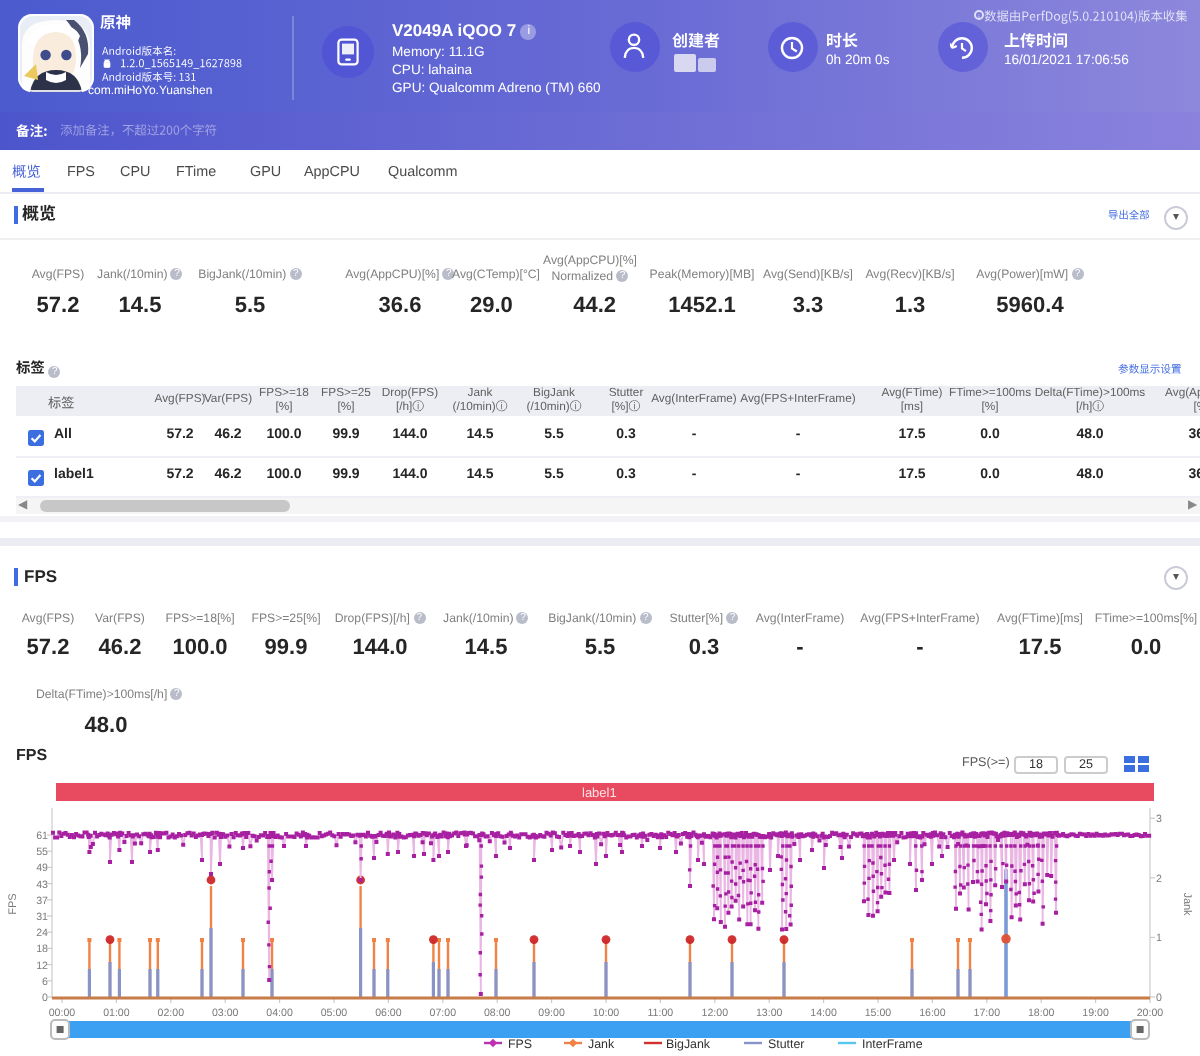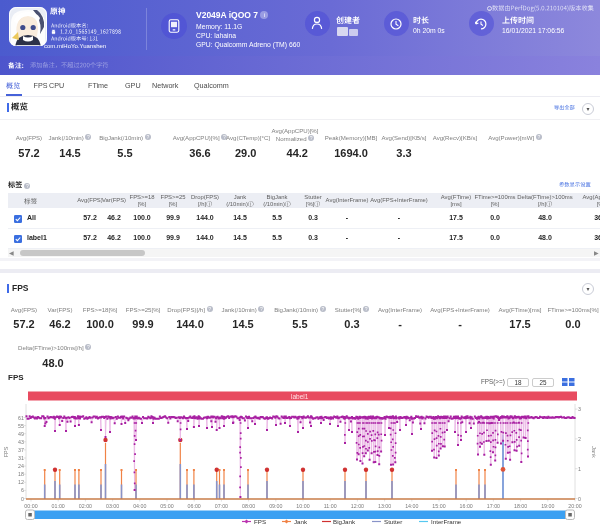--- a/index.html
+++ b/index.html
@@ -122,24 +122,24 @@
       </svg>
     </div>
 <div class="tabbar"></div>
 <div class="abs" style="left:6px;top:80.5px">
       <svg width="14.4" height="9.4" viewBox="0 0 14.4 9.4" style="display:block">
         <path d="M4.4856 -2.592C4.5504 -2.6424 4.7592 -2.6784 5.0112 -2.6784H5.3496C5.112 -1.656 4.644 -0.5904 3.7439999999999998 0.3312C3.8735999999999997 0.3888 4.0536 0.5112 4.1472 0.5976C4.8024 -0.0936 5.2344 -0.8712 5.5152 -1.656V-0.1296C5.5152 0.1872 5.544 0.2952 5.6376 0.3816C5.731199999999999 0.46799999999999997 5.8751999999999995 0.49679999999999996 6.0047999999999995 0.49679999999999996C6.0767999999999995 0.49679999999999996 6.2352 0.49679999999999996 6.3144 0.49679999999999996C6.4368 0.49679999999999996 6.5664 0.46799999999999997 6.6384 0.41759999999999997C6.732 0.3528 6.7896 0.2592 6.8184 0.1224C6.8544 -0.0144 6.8759999999999994 -0.4248 6.8831999999999995 -0.7776C6.7752 -0.8136 6.6384 -0.8855999999999999 6.5592 -0.9576C6.5592 -0.5976 6.552 -0.288 6.537599999999999 -0.15839999999999999C6.5232 -0.072 6.4944 -0.0144 6.4656 0.0144C6.4296 0.0432 6.3648 0.0504 6.3 0.0504C6.2424 0.0504 6.156 0.0504 6.1128 0.0504C6.0552 0.0504 6.0047999999999995 0.036 5.9832 0.0144C5.9472 -0.0072 5.9399999999999995 -0.0576 5.9399999999999995 -0.1008V-2.304H5.7168L5.8031999999999995 -2.6784H6.8472V-3.1391999999999998H5.8896C6.012 -3.888 6.0408 -4.5935999999999995 6.0408 -5.1768H6.739199999999999V-5.652H4.4856V-5.1768H5.6015999999999995C5.6015999999999995 -4.6008 5.58 -3.888 5.4432 -3.1391999999999998H4.9176C5.004 -3.6216 5.1335999999999995 -4.3919999999999995 5.1912 -4.7376H4.752C4.7088 -4.3991999999999996 4.5504 -3.3624 4.4856 -3.1968C4.4496 -3.0744 4.3991999999999996 -3.0383999999999998 4.3056 -3.0096C4.3632 -2.916 4.4568 -2.6999999999999997 4.4856 -2.592ZM3.7584 -3.9383999999999997V-3.0528H2.88V-3.9383999999999997ZM3.7584 -4.3416H2.88V-5.1768H3.7584ZM2.4264 -0.0504C2.52 -0.1728 2.6928 -0.3024 3.8664 -1.0296C3.9312 -0.864 3.9816 -0.7128 4.0176 -0.5831999999999999L4.4136 -0.7704C4.2984 -1.1448 4.032 -1.7568 3.78 -2.2176L3.4128 -2.0592C3.5136 -1.8576 3.6216 -1.6272 3.7152 -1.404L2.88 -0.9288V-2.6064H4.176V-5.6304H2.4408V-1.08C2.4408 -0.7488 2.2608 -0.5184 2.1456 -0.4248C2.2392 -0.3384 2.376 -0.15839999999999999 2.4264 -0.0504ZM1.1376 -6.048V-4.5216H0.3816V-4.0176H1.1232C0.9504 -3.0312 0.5976 -1.8719999999999999 0.216 -1.2384C0.3024 -1.1232 0.432 -0.9216 0.49679999999999996 -0.7776C0.7343999999999999 -1.1808 0.9576 -1.7855999999999999 1.1376 -2.4335999999999998V0.5688H1.6272V-2.988C1.7855999999999999 -2.6712 1.9512 -2.3112 2.0303999999999998 -2.1024L2.34 -2.5416C2.2392 -2.7288 1.7855999999999999 -3.5063999999999997 1.6272 -3.7439999999999998V-4.0176H2.2464V-4.5216H1.6272V-6.048Z M11.8368 -4.5072C12.204 -4.1616 12.6144 -3.6719999999999997 12.7944 -3.3407999999999998L13.2768 -3.5711999999999997C13.0896 -3.8952 12.686399999999999 -4.3632 12.2976 -4.7016ZM8.028 -5.6448V-3.6144H8.5536V-5.6448ZM9.5328 -5.976V-3.3768H10.0584V-5.976ZM11.0016 -1.3175999999999999V-0.1872C11.0016 0.3384 11.1816 0.4752 11.8872 0.4752C12.0384 0.4752 13.0032 0.4752 13.154399999999999 0.4752C13.7304 0.4752 13.881599999999999 0.2736 13.9464 -0.5472C13.802399999999999 -0.576 13.586400000000001 -0.648 13.4712 -0.7343999999999999C13.4424 -0.07919999999999999 13.392 0.0144 13.104 0.0144C12.895199999999999 0.0144 12.096 0.0144 11.9376 0.0144C11.5992 0.0144 11.541599999999999 -0.0144 11.541599999999999 -0.1944V-1.3175999999999999ZM10.490400000000001 -2.3472V-1.7855999999999999C10.490400000000001 -1.2096 10.3032 -0.39599999999999996 7.6752 0.15839999999999999C7.7976 0.26639999999999997 7.9488 0.46799999999999997 8.0208 0.5904C10.7352 -0.0504 11.052 -1.0224 11.052 -1.7711999999999999V-2.3472ZM8.6112 -3.1608V-0.8712H9.144V-2.6784H12.5352V-0.9144H13.0968V-3.1608ZM11.4192 -6.0552C11.2248 -5.2488 10.8864 -4.428 10.4472 -3.8952C10.584 -3.8375999999999997 10.8072 -3.7008 10.908 -3.6216C11.1528 -3.9455999999999998 11.376000000000001 -4.3632 11.5632 -4.8312H13.932V-5.3136H11.750399999999999C11.8152 -5.5224 11.879999999999999 -5.731199999999999 11.9376 -5.9472Z" transform="translate(0 7.34)" fill="#4662d9"></path>
       </svg>
     </div>
 <div class="abs" style="left:6px;top:93.5px;width:16px;height:2px;background:#4662d9"></div>
 <div class="tab" style="left:33.5px;top:75px">FPS</div>
-<div class="tab" style="left:49px;top:75px">CPU</div>
+<div class="tab" style="left:60.0px;top:75px">CPU</div>
 <div class="tab" style="left:88.0px;top:75px">FTime</div>
 <div class="tab" style="left:125.0px;top:75px">GPU</div>
-<div class="tab" style="left:152.0px;top:75px">Network</div>
+<div class="tab" style="left:152.0px;top:75px">AppCPU</div>
 <div class="tab" style="left:194.0px;top:75px">Qualcomm</div>
 <div class="abs" style="left:7px;top:103.3px;width:1.8px;height:9px;background:#3f6ae8"></div>
 <div class="abs" style="left:11.3px;top:101.3px">
       <svg width="17.0" height="11.1" viewBox="0 0 17.0 11.1" style="display:block">
         <path d="M1.139 -7.2250000000000005V-5.508H0.34850000000000003V-4.5815H1.139V-4.556C0.9520000000000001 -3.5360000000000005 0.5695 -2.3205 0.14450000000000002 -1.598C0.28900000000000003 -1.36 0.51 -0.9860000000000001 0.6035 -0.7140000000000001C0.799 -1.0370000000000001 0.9775 -1.4620000000000002 1.139 -1.9380000000000002V0.7565000000000001H2.0315000000000003V-2.9835000000000003C2.1675 -2.6435000000000004 2.2950000000000004 -2.2950000000000004 2.3715 -2.0485L2.8645 -2.8475V-1.496C2.8645 -1.088 2.6265 -0.765 2.4650000000000003 -0.629C2.6095 -0.48450000000000004 2.8560000000000003 -0.14450000000000002 2.9325 0.034C3.0685000000000002 -0.1275 3.2895000000000003 -0.3145 4.539000000000001 -1.0710000000000002L4.649500000000001 -0.7055L5.355 -1.054C5.236000000000001 -1.496 4.913 -2.2185 4.6325 -2.7625L3.978 -2.4735C4.08 -2.2525 4.1905 -2.0145 4.284000000000001 -1.7680000000000002L3.6380000000000003 -1.4195000000000002V-2.992H4.998V-3.6635000000000004C5.0745000000000005 -3.4935 5.236000000000001 -3.1535 5.287000000000001 -2.975C5.3635 -3.043 5.6610000000000005 -3.0940000000000003 5.933000000000001 -3.0940000000000003H6.1965C5.899 -1.921 5.346500000000001 -0.7140000000000001 4.335 0.29750000000000004C4.564500000000001 0.40800000000000003 4.896000000000001 0.646 5.0575 0.7905000000000001C5.644 0.17 6.086 -0.5185000000000001 6.409000000000001 -1.2325000000000002V-0.2635C6.409000000000001 0.20400000000000001 6.4430000000000005 0.34 6.579000000000001 0.47600000000000003C6.698 0.6035 6.885000000000001 0.6545000000000001 7.080500000000001 0.6545000000000001C7.1825 0.6545000000000001 7.352500000000001 0.6545000000000001 7.463000000000001 0.6545000000000001C7.6160000000000005 0.6545000000000001 7.769 0.6035 7.8795 0.527C7.998500000000001 0.44200000000000006 8.066500000000001 0.3145 8.1175 0.136C8.16 -0.051000000000000004 8.194 -0.5355000000000001 8.2025 -0.9605C8.0325 -1.02 7.8115000000000006 -1.139 7.684 -1.241C7.692500000000001 -0.8500000000000001 7.684 -0.5185000000000001 7.667000000000001 -0.374C7.65 -0.28900000000000003 7.6245 -0.22100000000000003 7.5905000000000005 -0.187C7.565 -0.15300000000000002 7.514 -0.14450000000000002 7.463000000000001 -0.14450000000000002C7.412000000000001 -0.14450000000000002 7.352500000000001 -0.14450000000000002 7.3100000000000005 -0.14450000000000002C7.259 -0.14450000000000002 7.216500000000001 -0.1615 7.191000000000001 -0.187C7.165500000000001 -0.21250000000000002 7.165500000000001 -0.272 7.165500000000001 -0.3145V-2.6860000000000004H6.9275L7.0295000000000005 -3.0940000000000003H8.1515L8.16 -3.9185000000000003H7.1825C7.293 -4.658 7.327000000000001 -5.3635 7.335500000000001 -5.958500000000001H8.0495V-6.825500000000001H5.261500000000001V-5.958500000000001H6.5535000000000005C6.545000000000001 -5.3635 6.5025 -4.658 6.375000000000001 -3.9185000000000003H5.9670000000000005L6.2475000000000005 -5.559H5.482500000000001C5.431500000000001 -5.168 5.2700000000000005 -4.1055 5.202 -3.9270000000000005C5.1425 -3.7825 5.091500000000001 -3.7230000000000003 4.998 -3.689V-6.7915H2.8645V-2.9410000000000003C2.72 -3.2215000000000003 2.193 -4.1905 2.0315000000000003 -4.454000000000001V-4.5815H2.6860000000000004V-5.508H2.0315000000000003V-7.2250000000000005ZM4.2755 -4.5475V-3.8080000000000003H3.6380000000000003V-4.5475ZM4.2755 -5.2700000000000005H3.6380000000000003V-5.984H4.2755Z M14.118500000000001 -5.176500000000001C14.416 -4.7940000000000005 14.756 -4.258500000000001 14.883500000000002 -3.9015000000000004L15.8185 -4.284000000000001C15.657 -4.6240000000000006 15.325500000000002 -5.134 15.002500000000001 -5.4995ZM9.35 -6.732V-4.25H10.3275V-6.732ZM11.152000000000001 -7.1145000000000005V-3.978H12.138V-7.1145000000000005ZM9.962 -3.7825V-1.0370000000000001H10.982V-2.8815000000000004H14.5775V-1.1475000000000002H15.6485V-3.7825ZM13.328 -7.242000000000001C13.124 -6.273000000000001 12.7415 -5.2785 12.2485 -4.6665C12.4865 -4.5475 12.92 -4.301 13.1155 -4.1565C13.3875 -4.5305 13.634 -5.032 13.855 -5.5845H16.5325V-6.477H14.1525L14.3055 -7.046500000000001ZM12.1635 -2.584V-1.9125C12.1635 -1.36 11.917 -0.5780000000000001 8.9675 -0.051000000000000004C9.214 0.1615 9.5115 0.5355000000000001 9.639 0.7565000000000001C11.56 0.3315 12.478 -0.24650000000000002 12.903 -0.8245V-0.44200000000000006C12.903 0.391 13.1495 0.646 14.1865 0.646C14.399000000000001 0.646 15.223500000000001 0.646 15.436 0.646C16.218 0.646 16.490000000000002 0.3825 16.592 -0.6035C16.328500000000002 -0.663 15.9205 -0.8075000000000001 15.7165 -0.9520000000000001C15.682500000000001 -0.29750000000000004 15.623000000000001 -0.187 15.342500000000001 -0.187C15.1385 -0.187 14.484 -0.187 14.331 -0.187C13.982500000000002 -0.187 13.923 -0.22100000000000003 13.923 -0.44200000000000006V-1.5470000000000002H13.209C13.225999999999999 -1.6660000000000001 13.2345 -1.7765000000000002 13.2345 -1.8870000000000002V-2.584Z" transform="translate(0 8.67)" fill="#262626"></path>
       </svg>
     </div>
 <div class="abs" style="left:554px;top:103.8px">
       <svg width="20.8" height="6.8" viewBox="0 0 20.8 6.8" style="display:block">
         <path d="M1.0972 -0.9463999999999999C1.4247999999999998 -0.6759999999999999 1.7939999999999998 -0.2756 1.9447999999999999 -0.0052L2.2359999999999998 -0.2652C2.0747999999999998 -0.52 1.7211999999999998 -0.884 1.404 -1.1492H3.3695999999999997V-0.0572C3.3695999999999997 0.0208 3.3384 0.046799999999999994 3.2344 0.052C3.1355999999999997 0.052 2.7611999999999997 0.0572 2.3764 0.046799999999999994C2.4335999999999998 0.1456 2.496 0.2912 2.5168 0.3952C3.016 0.3952 3.3331999999999997 0.3952 3.5204 0.33799999999999997C3.7076 0.286 3.77 0.182 3.77 -0.046799999999999994V-1.1492H4.908799999999999V-1.5131999999999999H3.77V-1.9187999999999998H3.3695999999999997V-1.5131999999999999H0.32239999999999996V-1.1492H1.3312ZM0.702 -4.004V-2.6416C0.702 -2.1528 0.962 -2.0488 1.8199999999999998 -2.0488C2.0124 -2.0488 3.6868 -2.0488 3.8948 -2.0488C4.55 -2.0488 4.7216 -2.1736 4.7892 -2.7092C4.6696 -2.7247999999999997 4.513599999999999 -2.7716 4.4096 -2.8287999999999998C4.367999999999999 -2.444 4.2951999999999995 -2.3712 3.8688 -2.3712C3.5048 -2.3712 2.0644 -2.3712 1.7888 -2.3712C1.2116 -2.3712 1.1076 -2.4284 1.1076 -2.6468V-2.9223999999999997H4.2951999999999995V-4.16H0.702ZM1.1076 -3.8167999999999997H3.9103999999999997V-3.2708H1.1076Z M5.7408 -1.7731999999999999V0.10919999999999999H9.4328V0.40559999999999996H9.854V-1.7731999999999999H9.4328V-0.2808H8.0028V-2.1008H9.646V-3.9H9.2248V-2.4804H8.0028V-4.3628H7.5764V-2.4804H6.3856V-3.8948H5.98V-2.1008H7.5764V-0.2808H6.1724V-1.7731999999999999Z M12.9636 -4.425199999999999C12.4384 -3.5984 11.4868 -2.834 10.5352 -2.4024C10.634 -2.3192 10.7484 -2.1892 10.8056 -2.0852C11.0136 -2.1892 11.2216 -2.3087999999999997 11.4244 -2.4388V-2.1008H12.7972V-1.2895999999999999H11.4556V-0.9411999999999999H12.7972V-0.0832H10.795200000000001V0.2704H15.2308V-0.0832H13.2028V-0.9411999999999999H14.6068V-1.2895999999999999H13.2028V-2.1008H14.6068V-2.444C14.804400000000001 -2.3087999999999997 15.001999999999999 -2.1839999999999997 15.21 -2.0644C15.267199999999999 -2.1788 15.381599999999999 -2.314 15.4804 -2.392C14.6328 -2.8392 13.8632 -3.38 13.2184 -4.1288L13.3068 -4.264ZM11.440000000000001 -2.4492C12.0276 -2.8287999999999998 12.5736 -3.3124 13.0 -3.8428C13.494 -3.276 14.0192 -2.8392 14.5964 -2.4492Z M16.3332 -3.2656C16.4736 -2.9848 16.614 -2.6104 16.660800000000002 -2.366L17.014400000000002 -2.4699999999999998C16.9676 -2.7092 16.8272 -3.0732 16.671200000000002 -3.3539999999999996ZM18.860400000000002 -4.0924V0.40559999999999996H19.2088V-3.7336H20.046C19.9056 -3.3228 19.702800000000003 -2.7716 19.505200000000002 -2.3296C19.973200000000002 -1.8616 20.1032 -1.4768 20.1032 -1.1543999999999999C20.108400000000003 -0.9723999999999999 20.072000000000003 -0.8059999999999999 19.968 -0.7435999999999999C19.910800000000002 -0.7071999999999999 19.832800000000002 -0.6916 19.754800000000003 -0.6864C19.6508 -0.6864 19.505200000000002 -0.6864 19.354400000000002 -0.702C19.416800000000002 -0.5928 19.453200000000002 -0.4316 19.4584 -0.3328C19.6092 -0.32239999999999996 19.7756 -0.32239999999999996 19.9056 -0.33799999999999997C20.0304 -0.35359999999999997 20.1448 -0.3848 20.228 -0.442C20.3996 -0.5616 20.467200000000002 -0.8111999999999999 20.467200000000002 -1.1179999999999999C20.467200000000002 -1.4768 20.352800000000002 -1.8876 19.884800000000002 -2.3764C20.108400000000003 -2.86 20.3476 -3.4528 20.529600000000002 -3.9364L20.264400000000002 -4.108L20.202 -4.0924ZM16.884400000000003 -4.2951999999999995C16.962400000000002 -4.1288 17.0456 -3.9259999999999997 17.102800000000002 -3.7544H16.016000000000002V-3.4008H18.4704V-3.7544H17.5032C17.446 -3.9312 17.3368 -4.191199999999999 17.2328 -4.3888ZM17.8516 -3.3695999999999997C17.7684 -3.0732 17.6124 -2.6416 17.472 -2.3504H15.865200000000002V-1.9915999999999998H18.59V-2.3504H17.8516C17.9816 -2.6208 18.122 -2.9743999999999997 18.241600000000002 -3.2811999999999997ZM16.166800000000002 -1.5131999999999999V0.3796H16.536V0.1352H17.960800000000003V0.3432H18.3508V-1.5131999999999999ZM16.536 -0.21839999999999998V-1.1596H17.960800000000003V-0.21839999999999998Z" transform="translate(0 5.30)" fill="#3f6be0"></path>
@@ -152,25 +152,27 @@
 <div class="abs stat-val" style="left:70px;top:146.5px;width:120px;margin-left:-60px;text-align:center">14.5</div>
 <div class="abs lbl" style="left:125px;top:134px;width:120px;margin-left:-60px;text-align:center;line-height:7.5px">BigJank(/10min) <span class="ico-i">?</span></div>
 <div class="abs stat-val" style="left:125px;top:146.5px;width:120px;margin-left:-60px;text-align:center">5.5</div>
 <div class="abs lbl" style="left:200px;top:134px;width:120px;margin-left:-60px;text-align:center;line-height:7.5px">Avg(AppCPU)[%] <span class="ico-i">?</span></div>
 <div class="abs stat-val" style="left:200px;top:146.5px;width:120px;margin-left:-60px;text-align:center">36.6</div>
 <div class="abs lbl" style="left:248px;top:134px;width:120px;margin-left:-60px;text-align:center;line-height:7.5px">Avg(CTemp)[°C]</div>
 <div class="abs stat-val" style="left:248px;top:146.5px;width:120px;margin-left:-60px;text-align:right">44.2</div>
 <div class="abs lbl" style="left:295px;top:127px;width:120px;margin-left:-60px;text-align:center;line-height:7.5px">Avg(AppCPU)[%]<br>Normalized <span class="ico-i">?</span></div>
 <div class="abs stat-val" style="left:295px;top:146.5px;width:120px;margin-left:-60px;">29.0</div>
 <div class="abs lbl" style="left:351px;top:134px;width:120px;margin-left:-60px;text-align:center;line-height:7.5px">Peak(Memory)[MB]</div>
-<div class="abs stat-val" style="left:351px;top:146.5px;width:120px;margin-left:-60px;text-align:center">1694.0</div>
+<div class="abs stat-val" style="left:351px;top:146.5px;width:120px;margin-left:-60px;text-align:center">1452.1</div>
 <div class="abs lbl" style="left:404px;top:134px;width:120px;margin-left:-60px;text-align:center;line-height:7.5px">Avg(Send)[KB/s]</div>
 <div class="abs stat-val" style="left:404px;top:146.5px;width:120px;margin-left:-60px;text-align:center">3.3</div>
 <div class="abs lbl" style="left:455px;top:134px;width:120px;margin-left:-60px;text-align:center;line-height:7.5px">Avg(Recv)[KB/s]</div>
+<div class="abs stat-val" style="left:455px;top:146.5px;width:120px;margin-left:-60px;text-align:center">1.3</div>
 <div class="abs lbl" style="left:515px;top:134px;width:120px;margin-left:-60px;text-align:center;line-height:7.5px">Avg(Power)[mW] <span class="ico-i">?</span></div>
+<div class="abs stat-val" style="left:515px;top:146.5px;width:120px;margin-left:-60px;text-align:center">5960.4</div>
 <div class="abs" style="left:0px;top:118.5px;width:600px;height:1px;background:#f0f0f3"></div>
 <div class="abs" style="left:8px;top:179px;line-height:9px;white-space:nowrap"><svg width="14.4" height="9.4" viewBox="0 0 14.4 9.4" style="vertical-align:middle">
         <path d="M3.3624 -5.6735999999999995V-4.8671999999999995H6.537599999999999V-5.6735999999999995ZM5.5656 -2.268C5.8751999999999995 -1.5264 6.1632 -0.5616 6.2352 0.0288L7.0127999999999995 -0.252C6.9192 -0.8568 6.602399999999999 -1.7855999999999999 6.2783999999999995 -2.5128ZM3.348 -2.484C3.1752 -1.7351999999999999 2.8728 -0.9504 2.5056 -0.4536C2.6928 -0.36 3.0312 -0.1296 3.1824 -0.0072C3.5568 -0.5688 3.9168 -1.4616 4.1255999999999995 -2.304ZM3.0312 -3.9528V-3.1464H4.4424V-0.3888C4.4424 -0.2952 4.4136 -0.2736 4.32 -0.2736C4.2264 -0.2736 3.924 -0.26639999999999997 3.636 -0.2808C3.7512 -0.0288 3.8592 0.3528 3.8808 0.6048C4.3704 0.6048 4.7232 0.5904 4.9896 0.44639999999999996C5.263199999999999 0.3024 5.3208 0.0576 5.3208 -0.36719999999999997V-3.1464H6.940799999999999V-3.9528ZM1.2456 -6.12V-4.6944H0.2448V-3.8952H1.08C0.8927999999999999 -3.0888 0.5327999999999999 -2.1456 0.1152 -1.6272C0.26639999999999997 -1.404 0.4752 -1.0224 0.5544 -0.7847999999999999C0.8136 -1.1592 1.0512 -1.7136 1.2456 -2.3112V0.6408H2.1024V-2.772C2.2967999999999997 -2.4624 2.4912 -2.1311999999999998 2.592 -1.9152L3.0528 -2.5991999999999997C2.9232 -2.772 2.3112 -3.5208 2.1024 -3.7439999999999998V-3.8952H2.9448V-4.6944H2.1024V-6.12Z M10.1664 -1.9296C10.3896 -1.4976 10.6488 -0.9144 10.7424 -0.5616L11.4696 -0.864C11.3616 -1.2096 11.0808 -1.7711999999999999 10.8432 -2.1888ZM8.3664 -1.7711999999999999C8.6328 -1.3752 8.9352 -0.8351999999999999 9.0576 -0.504L9.792 -0.8496C9.6624 -1.188 9.3384 -1.6992 9.0576 -2.0808ZM10.7064 -4.6728C9.9936 -3.8447999999999998 8.6328 -3.1968 7.3872 -2.8584C7.5744 -2.6712 7.776 -2.3904 7.884 -2.1888C8.352 -2.34 8.82 -2.5343999999999998 9.2736 -2.7576V-2.2967999999999997H12.24V-2.7792C12.700800000000001 -2.5488 13.1904 -2.3616 13.672799999999999 -2.2392C13.788 -2.448 14.0184 -2.7648 14.1912 -2.9304C13.0896 -3.1464 11.9088 -3.636 11.268 -4.1975999999999996L11.3904 -4.3271999999999995L11.232 -4.4064C11.3616 -4.536 11.484 -4.6872 11.6064 -4.859999999999999H12.009599999999999C12.2112 -4.572 12.4128 -4.2336 12.4992 -4.0104L13.327200000000001 -4.1832C13.2408 -4.3704 13.0824 -4.6296 12.909600000000001 -4.859999999999999H13.975200000000001V-5.544H12.009599999999999C12.0816 -5.688 12.1464 -5.832 12.1968 -5.976L11.3832 -6.1776C11.232 -5.7456 10.9728 -5.3064 10.6632 -4.9967999999999995V-5.544H9.1008L9.2664 -5.9688L8.4672 -6.1776C8.2368 -5.4792 7.833600000000001 -4.7664 7.38 -4.32C7.5816 -4.2192 7.9344 -4.0032 8.0928 -3.8664C8.316 -4.1328 8.5536 -4.4784 8.7624 -4.859999999999999H8.8416C9.0 -4.572 9.1584 -4.2336 9.2232 -4.0104L9.9936 -4.2336C9.936 -4.4064 9.828 -4.6368 9.6984 -4.859999999999999H10.5192L10.512 -4.8528C10.6632 -4.7664 10.9152 -4.608 11.088000000000001 -4.4784ZM11.8224 -3.0096H9.7344C10.1232 -3.2328 10.4832 -3.4776 10.8072 -3.7584C11.0952 -3.4848 11.4408 -3.2328 11.8224 -3.0096ZM12.492 -2.1528C12.268799999999999 -1.5191999999999999 11.9376 -0.8064 11.5992 -0.2952H7.6608V0.46799999999999997H13.9464V-0.2952H12.520800000000001C12.7872 -0.7992 13.068 -1.3968 13.2696 -1.9367999999999999Z" transform="translate(0 7.34)" fill="#262626"></path>
       </svg><span class="ico-i" style="margin-left:2px">?</span></div>
 <div class="abs" style="left:559px;top:180.5px">
       <svg width="31.8" height="6.9" viewBox="0 0 31.8 6.9" style="display:block">
         <path d="M2.9044 -2.1253C2.544 -1.8709 1.8709 -1.6324 1.3462 -1.5052C1.4416 -1.4257 1.5423 -1.3091 1.6006 -1.2243C2.1412 -1.3780000000000001 2.809 -1.643 3.233 -1.9504ZM3.3655 -1.5052C2.8991000000000002 -1.1607 2.0193 -0.8798 1.2667 -0.742C1.3462 -0.6572 1.4416 -0.53 1.4946 -0.4346C2.2949 -0.6095 3.1694 -0.9222 3.6994 -1.3409ZM4.0333 -0.9381C3.4397 -0.3657 2.2366 -0.0424 0.9328 0.0901C1.0123 0.1802 1.0865 0.3286 1.1289 0.4346C2.491 0.265 3.7259 -0.0954 4.3937 -0.7632ZM0.9487 -3.1323C1.0706 -3.1747 1.2349 -3.1906 2.1412 -3.2383C2.067 -3.0634 1.9822 -2.8991000000000002 1.8868 -2.7401H0.2809V-2.3850000000000002H1.6271C1.2561 -1.9345 0.7685 -1.5847 0.2067 -1.3409C0.2968 -1.2667 0.4505 -1.1077 0.5088 -1.0282C1.1448 -1.3462 1.7066000000000001 -1.7914 2.1253 -2.3850000000000002H3.2118C3.6093 -1.8285 4.2453 -1.325 4.8495 -1.0547C4.9078 -1.1554 5.035 -1.3038 5.1198 -1.3833C4.5951 -1.5794 4.0333 -1.961 3.6623 -2.3850000000000002H5.035V-2.7401H2.3479C2.438 -2.9044 2.5228 -3.0793 2.5917 -3.2595L4.0757 -3.3284C4.2135 -3.2065 4.3301 -3.0899 4.4149 -2.9892L4.7435 -3.2277C4.452 -3.551 3.8584 -3.9962 3.3761 -4.293L3.0687 -4.0863C3.2701000000000002 -3.9538 3.4927 -3.8001 3.7047 -3.6358L1.6536 -3.5616C1.9875 -3.763 2.3267 -4.0121 2.6447 -4.2824L2.2843 -4.4785C1.9027 -4.1075 1.3780000000000001 -3.763 1.2084 -3.6729C1.06 -3.5828 0.9381 -3.5245 0.8321 -3.5139C0.8745 -3.4079 0.9275 -3.2171 0.9487 -3.1323Z M7.6479 -4.3513C7.5525 -4.1446 7.382899999999999 -3.8319 7.2504 -3.6464L7.5100999999999996 -3.5192C7.6479 -3.6941 7.828099999999999 -3.9591 7.9818 -4.2029ZM5.7664 -4.2029C5.9041999999999994 -3.9803 6.0473 -3.6888 6.095 -3.5033L6.3971 -3.6358C6.3494 -3.8266 6.2063 -4.1128 6.0579 -4.3195ZM7.473 -1.3780000000000001C7.3511 -1.1024 7.1815 -0.8692 6.9801 -0.6678C6.7787 -0.7685 6.572 -0.8692 6.3759 -0.954C6.4501 -1.0812 6.5349 -1.2243 6.6091 -1.3780000000000001ZM5.883 -0.8109C6.1427 -0.7102 6.4342 -0.5777 6.699199999999999 -0.4399C6.359999999999999 -0.1961 5.9519 -0.0265 5.5173 0.0742C5.5862 0.1484 5.670999999999999 0.2862 5.7081 0.3816C6.1956999999999995 0.2491 6.6462 0.0424 7.0278 -0.265C7.2027 -0.159 7.3617 -0.0583 7.4836 0.0318L7.7379999999999995 -0.2279C7.616099999999999 -0.3127 7.4624 -0.4081 7.2875 -0.5035C7.5684000000000005 -0.8056 7.791 -1.1766 7.9235 -1.6377L7.7062 -1.7278L7.6426 -1.7119H6.7734L6.89 -1.9875L6.5349 -2.0511C6.4978 -1.9451 6.4448 -1.8285 6.3918 -1.7119H5.670999999999999V-1.3780000000000001H6.2275C6.1162 -1.166 5.9943 -0.9699 5.883 -0.8109ZM6.6621 -4.4573V-3.4662H5.5649999999999995V-3.1376H6.5402C6.2858 -2.7931 5.8777 -2.4645 5.5066999999999995 -2.3055C5.5862 -2.2313 5.6762999999999995 -2.0935 5.724 -2.0034C6.0473 -2.1783 6.3971 -2.4751 6.6621 -2.7878V-2.1412H7.0331V-2.862C7.2875 -2.6765 7.610799999999999 -2.4274 7.7433 -2.3055L7.9658999999999995 -2.5917C7.838699999999999 -2.6818 7.372299999999999 -2.9786 7.1126 -3.1376H8.1143V-3.4662H7.0331V-4.4573ZM8.6337 -4.4096C8.5012 -3.4768 8.262699999999999 -2.5864 7.8492999999999995 -2.0299C7.9341 -1.9769 8.0878 -1.8497 8.151399999999999 -1.7861C8.2892 -1.9822 8.4058 -2.2154 8.511800000000001 -2.4751C8.6284 -1.9557 8.7821 -1.4734 8.9782 -1.0547C8.6814 -0.5512 8.268 -0.1643 7.6903 0.1166C7.7645 0.1961 7.8758 0.3551 7.9129000000000005 0.4399C8.4535 0.1484 8.8616 -0.2173 9.174299999999999 -0.6837C9.4393 -0.2332 9.767900000000001 0.1272 10.1813 0.3763C10.2449 0.2756 10.3615 0.1378 10.4516 0.0636C10.0064 -0.1749 9.656600000000001 -0.5618 9.386299999999999 -1.0494C9.667200000000001 -1.5953 9.8474 -2.2578 9.963999999999999 -3.0528H10.3244V-3.4238H8.8139C8.8881 -3.7206 8.951699999999999 -4.0333 8.9994 -4.3513ZM9.5877 -3.0528C9.5029 -2.4433 9.3757 -1.9133 9.184899999999999 -1.4628C8.9835 -1.9398 8.8351 -2.4804 8.7344 -3.0528Z M11.8932 -3.021H14.6121V-2.4698H11.8932ZM11.8932 -3.8743H14.6121V-3.3284H11.8932ZM11.5063 -4.1923V-2.1465H15.0149V-4.1923ZM14.946 -1.749C14.7711 -1.4098 14.4531 -0.954 14.214599999999999 -0.6678L14.522 -0.5141C14.765799999999999 -0.8003 15.0626 -1.219 15.2905 -1.59ZM11.2572 -1.5741C11.474499999999999 -1.2349 11.7289 -0.7685 11.8508 -0.4929L12.1741 -0.6519C12.0575 -0.9222 11.7872 -1.3780000000000001 11.5699 -1.7066000000000001ZM13.6263 -1.9345V-0.2067H12.841899999999999V-1.9345H12.4656V-0.2067H10.812V0.1749H15.687999999999999V-0.2067H14.0079V-1.9345Z M17.1402 -1.8603C16.9123 -1.2614 16.5201 -0.6731 16.0855 -0.2968C16.1862 -0.2438 16.3664 -0.1272 16.4512 -0.0583C16.869899999999998 -0.4664 17.2886 -1.0971 17.548299999999998 -1.749ZM19.525199999999998 -1.696C19.906799999999997 -1.1872 20.3096 -0.4982 20.4527 -0.053L20.850199999999997 -0.2332C20.6912 -0.6837 20.2778 -1.3515 19.8909 -1.8497ZM16.6897 -4.0598V-3.6676H20.4209V-4.0598ZM16.218 -2.7719V-2.3797H18.3433V-0.1007C18.3433 -0.0159 18.3115 0.0053 18.216099999999997 0.0106C18.115399999999998 0.0159 17.7656 0.0159 17.405199999999997 0.0C17.468799999999998 0.1219 17.5324 0.2968 17.548299999999998 0.4187C18.02 0.4187 18.3327 0.4134 18.5182 0.3498C18.709 0.2809 18.772599999999997 0.1643 18.772599999999997 -0.0954V-2.3797H20.8873V-2.7719Z M21.8466 -4.1128C22.127499999999998 -3.8637 22.482599999999998 -3.5086 22.6469 -3.2807L22.9172 -3.5616C22.7476 -3.7789 22.3925 -4.1234 22.1063 -4.3566ZM21.4279 -2.7878V-2.4062H22.1752V-0.5035C22.1752 -0.2597 22.0109 -0.0848 21.9102 -0.0212C21.9844 0.0583 22.0904 0.2226 22.127499999999998 0.318C22.207 0.212 22.350099999999998 0.106 23.293499999999998 -0.5936C23.2458 -0.6731 23.182199999999998 -0.8215 23.150399999999998 -0.9275L22.5621 -0.4982V-2.7878ZM23.8023 -4.2612V-3.6729C23.8023 -3.2807 23.6857 -2.8408 22.9861 -2.5228C23.060299999999998 -2.4592 23.1981 -2.3055 23.2458 -2.226C24.009 -2.5917 24.1786 -3.1641 24.1786 -3.6623V-3.8902H25.116699999999998V-3.0369C25.116699999999998 -2.6341 25.1909 -2.4857 25.5619 -2.4857C25.6202 -2.4857 25.8799 -2.4857 25.9594 -2.4857C26.0654 -2.4857 26.1767 -2.491 26.240299999999998 -2.5122C26.2244 -2.6023 26.2138 -2.7560000000000002 26.2032 -2.8567C26.1396 -2.8408 26.028299999999998 -2.8302 25.9541 -2.8302C25.885199999999998 -2.8302 25.6467 -2.8302 25.5884 -2.8302C25.5036 -2.8302 25.493 -2.8779 25.493 -3.0316V-4.2612ZM25.4665 -1.7384C25.2757 -1.3144 24.9895 -0.9646 24.639699999999998 -0.6837C24.284599999999998 -0.9752 24.0037 -1.3303 23.8129 -1.7384ZM23.2352 -2.1094V-1.7384H23.5108L23.4366 -1.7119C23.6486 -1.2243 23.950699999999998 -0.8003 24.326999999999998 -0.4558C23.929499999999997 -0.2014 23.4737 -0.0265 23.0073 0.0795C23.0815 0.1643 23.1663 0.3233 23.1981 0.424C23.7122 0.2862 24.1998 0.0848 24.6291 -0.2067C25.0319 0.0901 25.5142 0.3074 26.0601 0.4399C26.107799999999997 0.3286 26.219099999999997 0.1696 26.3039 0.0848C25.795099999999998 -0.0212 25.3393 -0.2067 24.9524 -0.4558C25.4029 -0.848 25.7633 -1.3568 25.975299999999997 -2.0193L25.7315 -2.1253L25.662599999999998 -2.1094Z M29.9503 -3.9644H30.846V-3.4874H29.9503ZM28.7101 -3.9644H29.584600000000002V-3.4874H28.7101ZM27.5017 -3.9644H28.3444V-3.4874H27.5017ZM27.507 -2.2631V-0.0318H26.8021V0.265H31.508499999999998V-0.0318H30.7824V-2.2631H29.1235L29.1977 -2.5758H31.3866V-2.8885H29.256L29.3143 -3.1959H31.2435V-4.2506H27.1201V-3.1959H28.9062L28.8638 -2.8885H26.8604V-2.5758H28.8108L28.7472 -2.2631ZM27.8886 -0.0318V-0.3604H30.3902V-0.0318ZM27.8886 -1.4575H30.3902V-1.1501H27.8886ZM27.8886 -1.696V-1.9928H30.3902V-1.696ZM27.8886 -0.9116H30.3902V-0.5989H27.8886Z" transform="translate(0 5.41)" fill="#3f6be0"></path>
       </svg>
     </div>
 <div class="abs" style="left:8px;top:193px;width:592px;height:15px;background:#eceef4;overflow:hidden">

